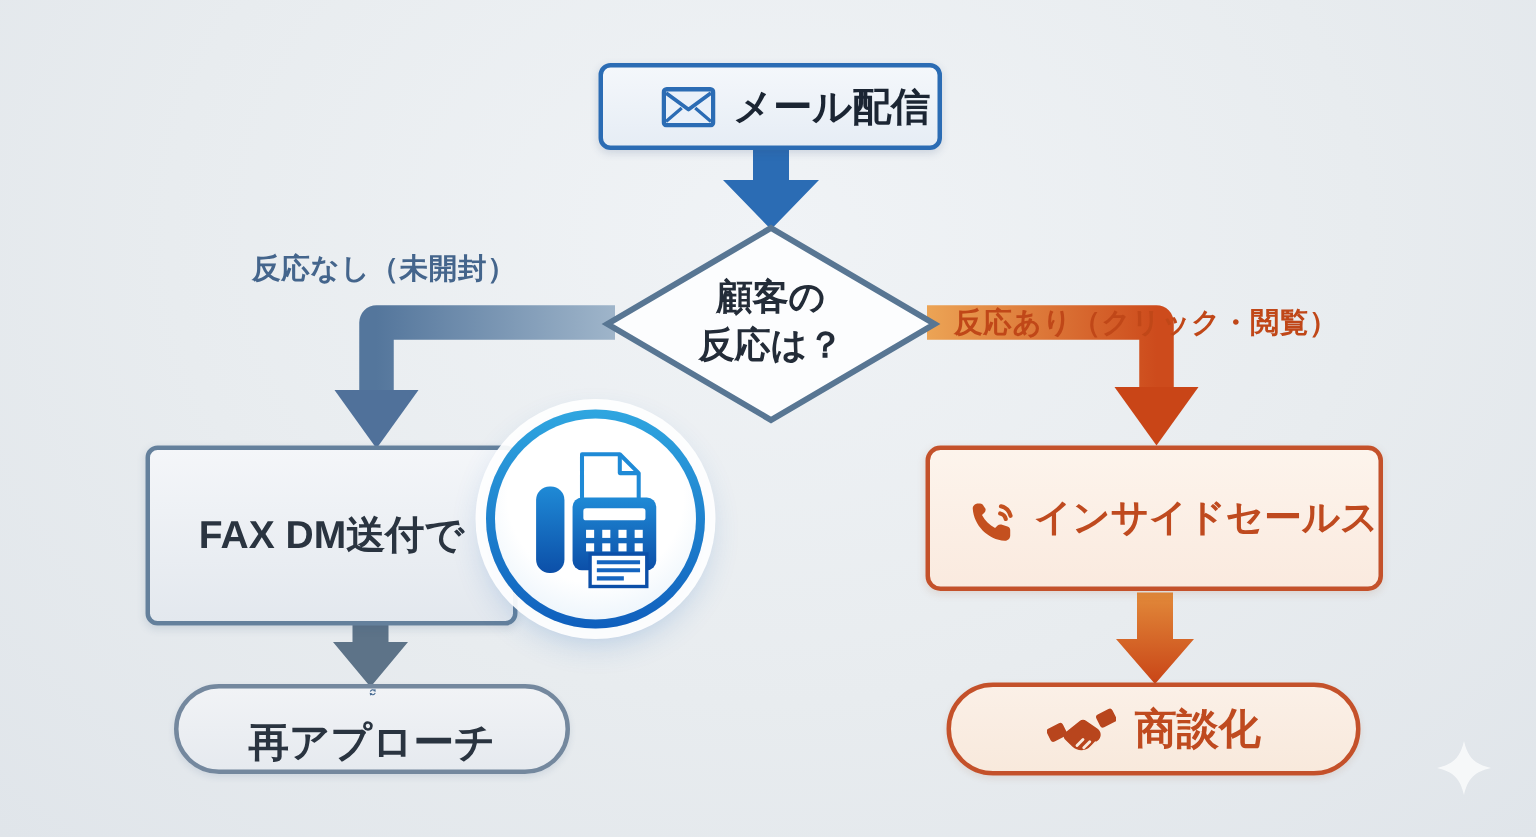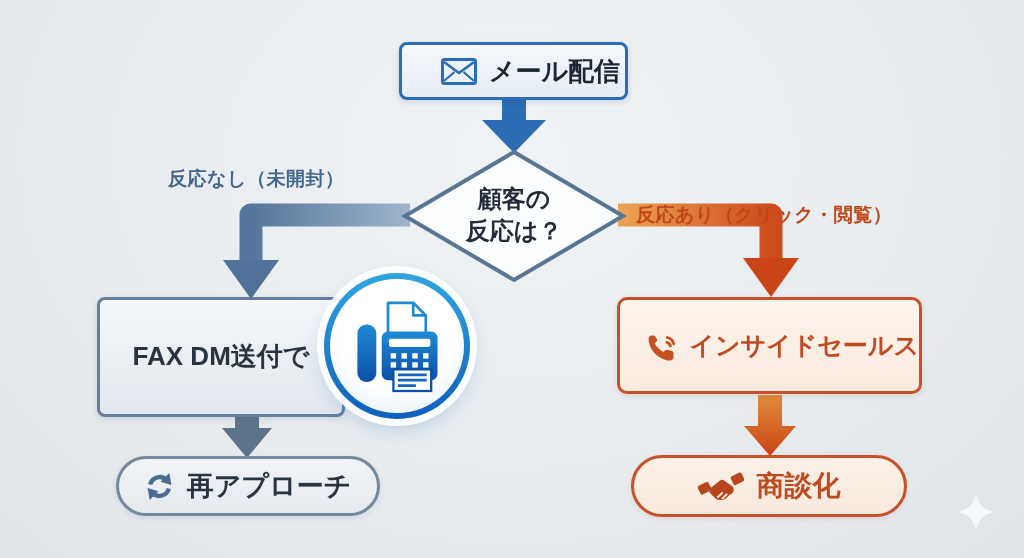--- a/index.html
+++ b/index.html
@@ -58,20 +58,21 @@
   }
   .pill{
     border-radius:33px;box-sizing:border-box;gap:13px;
   }
   .reapproach-pill{
     left:116px;top:456px;width:264px;height:60px;
     border:3px solid #74889e;
     background:linear-gradient(180deg,#f1f3f6 0%,#e6eaef 100%);
     color:#2a3440;font-size:27px;
     box-shadow:0 2px 5px rgba(50,80,120,.12);
+    flex-direction:column;
   }
   .deal-pill{
     left:631px;top:455px;width:276px;height:62px;
     border:3px solid #c4512a;
     background:linear-gradient(180deg,#fbf0e7 0%,#f8e9dc 100%);
     color:#bf4a1f;font-size:28px;
     box-shadow:0 2px 5px rgba(150,80,40,.12);
   }
   .sparkle{left:956px;top:492px;z-index:2;opacity:.72;position:absolute;}
 </style>

